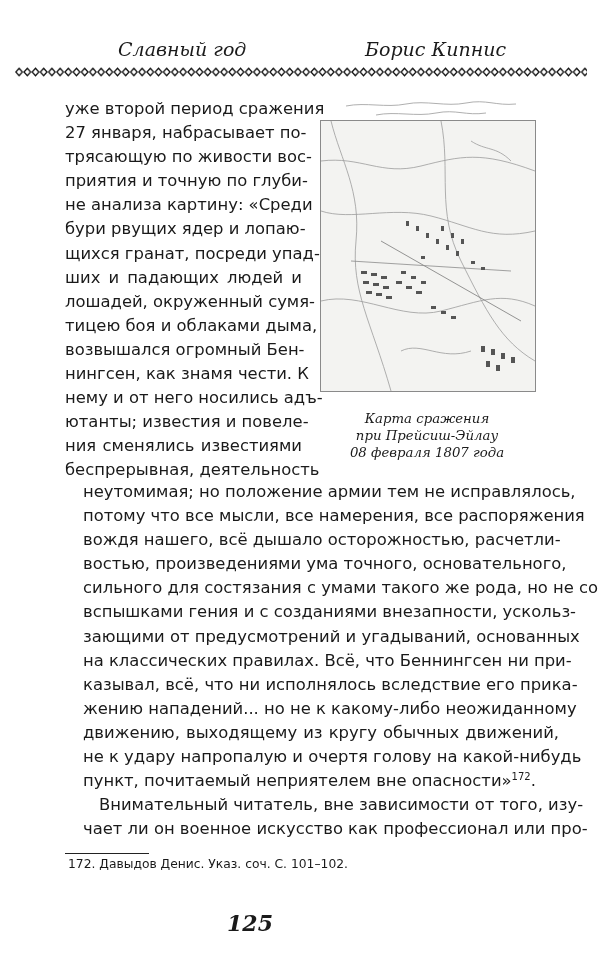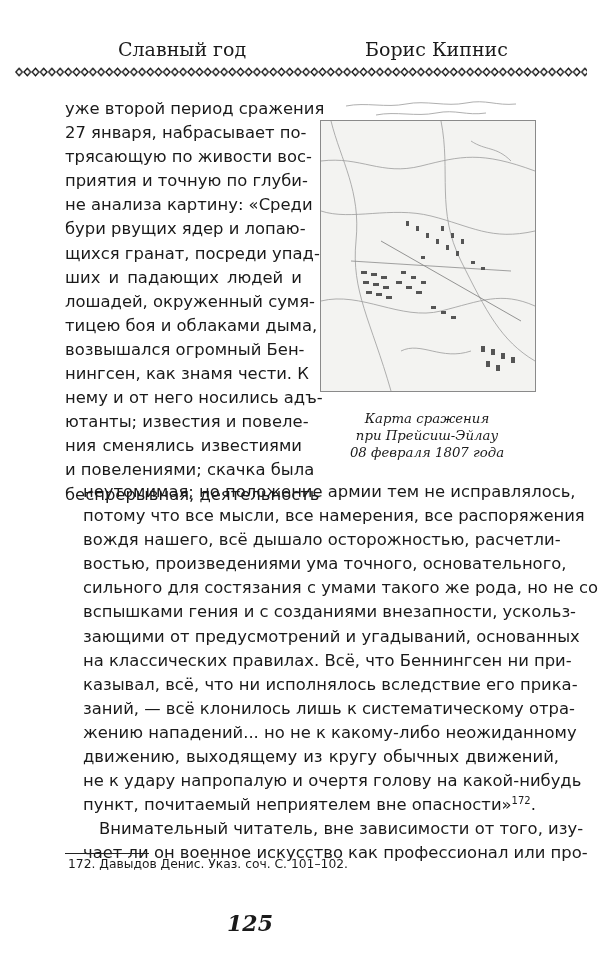--- a/index.html
+++ b/index.html
@@ -2,21 +2,21 @@
 <html><head>
   <meta charset="utf-8">
   <style>
     html, body { margin: 0; padding: 0; background: #ffffff; }
     body {
       width: 600px; height: 969px; position: relative; overflow: hidden;
       font-family: "DejaVu Sans", sans-serif; color: #1a1a1a;
     }
     .running-head {
       position: absolute; top: 30px; left: 0; width: 600px; height: 30px;
-      font-family: "DejaVu Serif", serif; font-size: 19px;
+      font-family: "DejaVu Serif", serif; font-style: italic; font-size: 19px;
     }
     .running-head .left { position: absolute; left: 118px; top: 8px; }
     .running-head .right { position: absolute; left: 365px; top: 8px; }
     .diamond-rule {
       position: absolute; top: 66px; left: 15px; width: 572px; height: 12px;
     }
     .body-text {
       position: absolute; left: 65px; width: 476px;
       font-family: "DejaVu Sans", sans-serif; font-size: 16.4px; line-height: 24.1px;
     }
@@ -80,21 +80,20 @@
   <span class="line narrow">бури рвущих ядер и лопаю-</span>
   <span class="line narrow">щихся гранат, посреди упад-</span>
   <span class="line narrow">ших и падающих людей и</span>
   <span class="line narrow">лошадей, окруженный сумя-</span>
   <span class="line narrow">тицею боя и облаками дыма,</span>
   <span class="line narrow">возвышался огромный Бен-</span>
   <span class="line narrow">нингсен, как знамя чести. К</span>
   <span class="line narrow">нему и от него носились адъ-</span>
   <span class="line narrow">ютанты; известия и повеле-</span>
   <span class="line narrow">ния сменялись известиями</span>
-  <span class="line narrow">и повелениями; скачка была</span>
   <span class="line narrow">беспрерывная, деятельность</span>
 </div>
 
 <div class="map-figure">
   <svg class="map-title-scrawl" viewBox="0 0 200 22">
     <path d="M20 8 C40 4,60 10,80 6 S120 9,140 5 S170 8,190 6" fill="none" stroke="#9a9a9a" stroke-width="0.8"></path>
     <path d="M50 17 C70 13,90 19,110 15 S140 18,160 15" fill="none" stroke="#9a9a9a" stroke-width="0.8"></path>
   </svg>
   <div class="map-frame">
     <svg width="214" height="270" viewBox="0 0 214 270">
@@ -160,21 +159,20 @@
 <div class="body-text" style="top: 480px;">
   <span class="line wide">неутомимая; но положение армии тем не исправлялось,</span>
   <span class="line wide">потому что все мысли, все намерения, все распоряжения</span>
   <span class="line wide">вождя нашего, всё дышало осторожностью, расчетли-</span>
   <span class="line wide">востью, произведениями ума точного, основательного,</span>
   <span class="line wide">сильного для состязания с умами такого же рода, но не со</span>
   <span class="line wide">вспышками гения и с созданиями внезапности, ускольз-</span>
   <span class="line wide">зающими от предусмотрений и угадываний, основанных</span>
   <span class="line wide">на классических правилах. Всё, что Беннингсен ни при-</span>
   <span class="line wide">казывал, всё, что ни исполнялось вследствие его прика-</span>
-  <span class="line wide">заний, — всё клонилось лишь к систематическому отра-</span>
   <span class="line wide">жению нападений... но не к какому-либо неожиданному</span>
   <span class="line wide">движению, выходящему из кругу обычных движений,</span>
   <span class="line wide">не к удару напропалую и очертя голову на какой-нибудь</span>
   <span class="line wide last"><span>пункт, почитаемый неприятелем вне опасности»</span><sup>172</sup><span>.</span></span>
   <span class="line wide indent">Внимательный читатель, вне зависимости от того, изу-</span>
   <span class="line wide">чает ли он военное искусство как профессионал или про-</span>
 </div>
 
 <div class="footnote-rule"></div>
 <div class="footnote">172. Давыдов Денис. Указ. соч. С. 101–102.</div>

